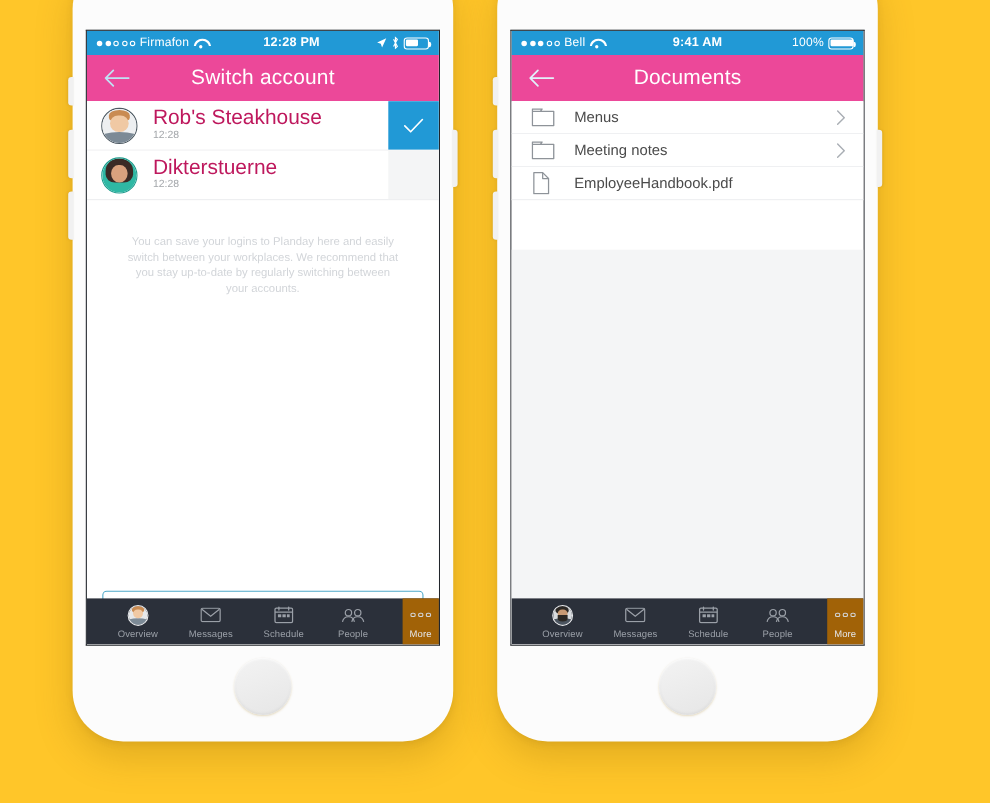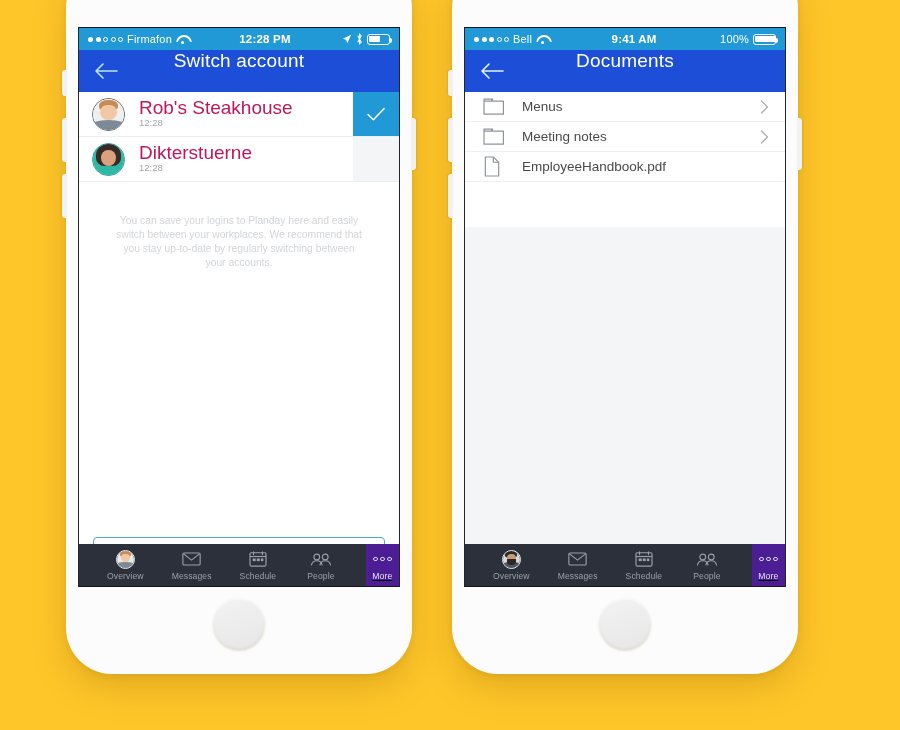--- a/index.html
+++ b/index.html
@@ -106,22 +106,22 @@
     width:2px; height:5px; background:#fff; border-radius:0 2px 2px 0;
   }
   .battery .fill { position:absolute; left:1.3px; top:1.3px; bottom:1.3px; background:#fff; border-radius:1px; }
   .pct { font-size:11px; }
   .locarrow { width:10px; height:10px; display:inline-block; }
   .bticon   { width:7px;  height:12px; display:inline-block; }
 
   
   .navbar {
     height:42px;
-    background:#1d4ed8;
-    display:flex; 
+    background:#ec4899;
+    display:flex; align-items:center;
     position:relative;
   }
   .nav-back {
     position:absolute; left:14px; top:50%; transform:translateY(-50%);
     width:26px; height:20px; cursor:pointer;
   }
   .nav-title {
     flex:1; text-align:center;
     color:#fff; font-size:19px; font-weight:300;
     letter-spacing:.2px;
@@ -197,21 +197,21 @@
     display:flex;
   }
   .tab {
     flex:1;
     display:flex; flex-direction:column;
     align-items:center; justify-content:center;
     gap:2px;
     cursor:pointer;
     margin-left:28px;
   }
-  .tab.active { background:#4c1d95;text-decoration:underline; }
+  .tab.active { background:#a16207; }
   .tab-ico { height:19px; display:flex; align-items:center; justify-content:center; }
   .tab-label { font-size:8.6px; color:#9BA0A8; letter-spacing:.1px; }
   .tab.active .tab-label { color:#E4E6E9; }
   .tab-avatar {
     width:19px; height:19px; border-radius:50%;
     overflow:hidden; border:1.2px solid #E9EAEC; position:relative;
   }
   .dots3 { display:flex; gap:2.5px; }
   .dots3 i {
     width:4.5px; height:4.5px; border-radius:50%;

